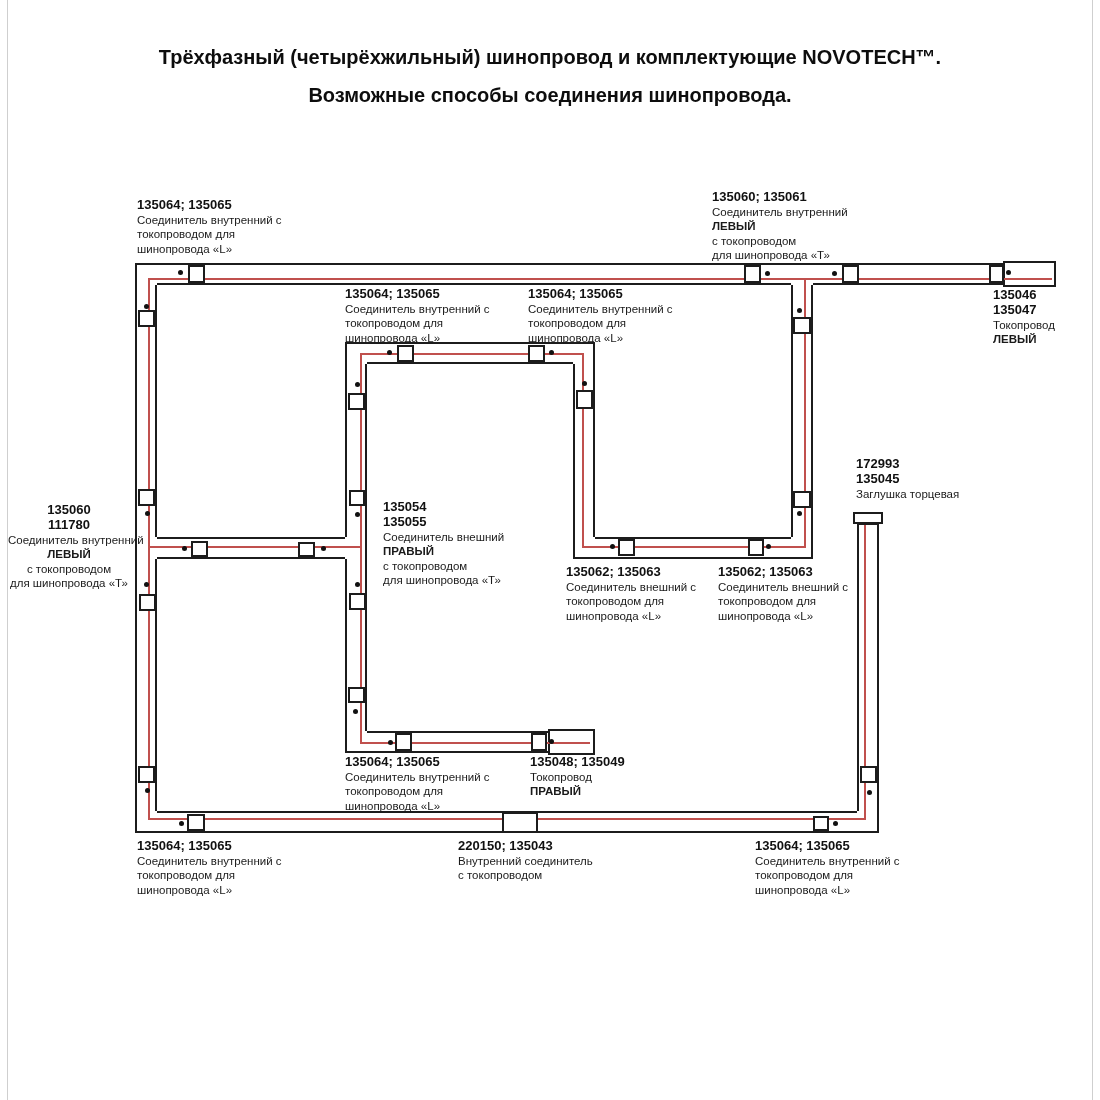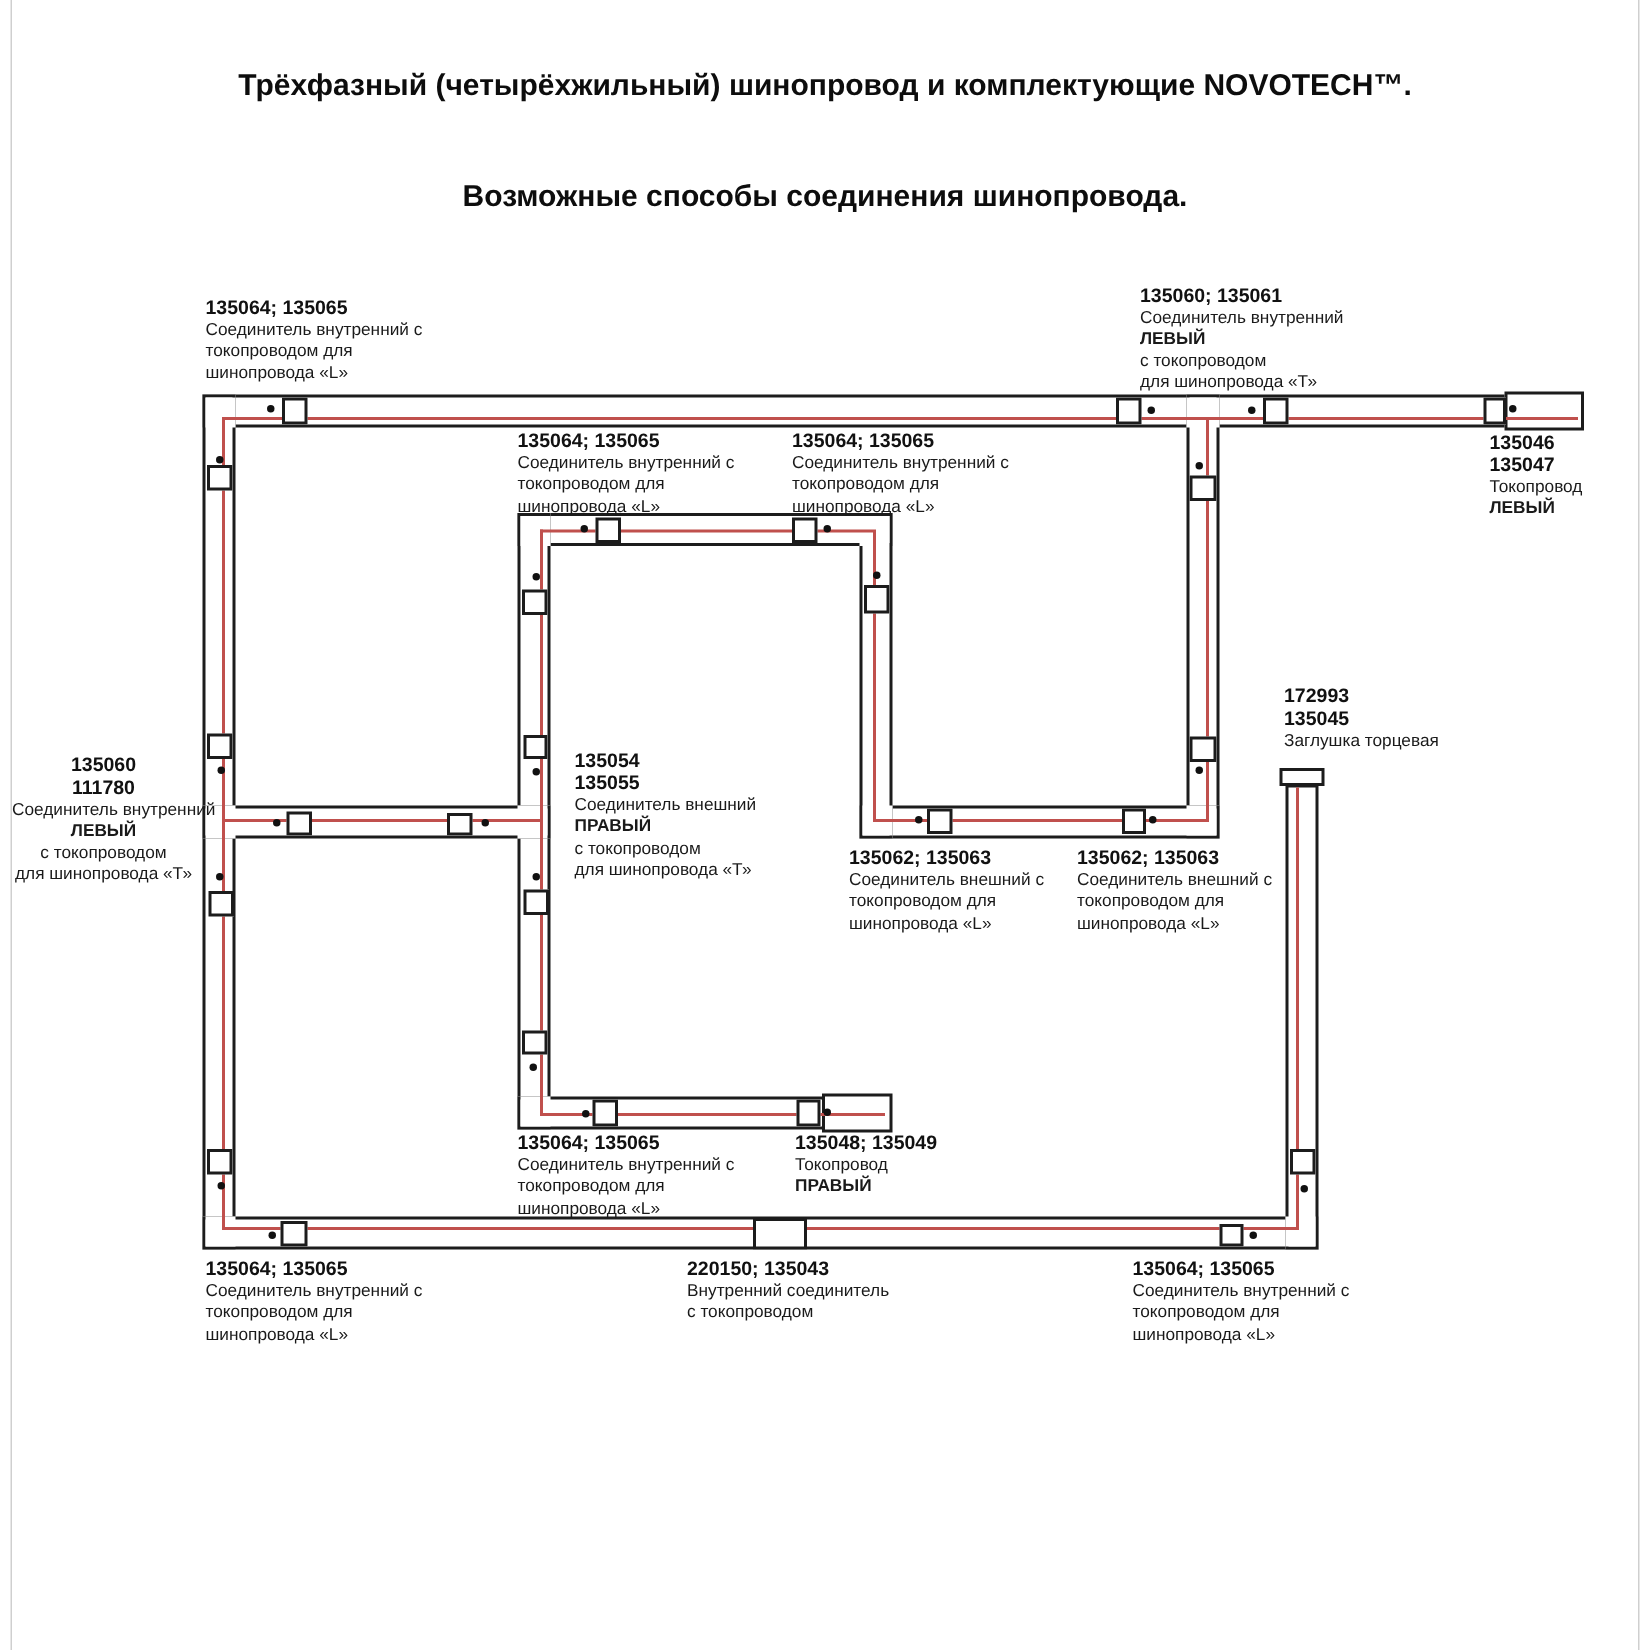--- a/index.html
+++ b/index.html
@@ -21,21 +21,21 @@
 </style>
 </head>
 <body>
 
 <div id="canvas">
 
   <div class="edge" style="left:7px;"></div>
   <div class="edge" style="left:1092px;"></div>
 
   <div class="title" style="top:46px;">Трёхфазный (четырёхжильный) шинопровод и комплектующие NOVOTECH™.</div>
-  <div class="title" style="top:84px;margin-top:36px;">Возможные способы соединения шинопровода.</div>
+  <div class="title" style="top:84px;">Возможные способы соединения шинопровода.</div>
 
   <div class="track" style="left:135px;top:263px;width:870px;height:22px;"></div>
   <div class="track" style="left:1003px;top:261px;width:53px;height:26px;"></div>
   <div class="track" style="left:135px;top:263px;width:22px;height:570px;"></div>
   <div class="track" style="left:135px;top:811px;width:744px;height:22px;"></div>
   <div class="track" style="left:857px;top:523px;width:22px;height:310px;"></div>
   <div class="track" style="left:791px;top:263px;width:22px;height:296px;"></div>
   <div class="track" style="left:573px;top:537px;width:240px;height:22px;"></div>
   <div class="track" style="left:573px;top:342px;width:22px;height:217px;"></div>
   <div class="track" style="left:345px;top:342px;width:250px;height:22px;"></div>
@@ -138,21 +138,21 @@
     <div class="d">шинопровода «L»</div>
   </div>
 
   <div class="lbl" style="left:528px;top:287px;">
     <div class="num">135064; 135065</div>
     <div class="d">Соединитель внутренний с</div>
     <div class="d">токопроводом для</div>
     <div class="d">шинопровода «L»</div>
   </div>
 
-  <div class="lbl" style="left:760px;top:190px;">
+  <div class="lbl" style="left:712px;top:190px;">
     <div class="num">135060; 135061</div>
     <div class="d">Соединитель внутренний</div>
     <div class="d b">ЛЕВЫЙ</div>
     <div class="d">с токопроводом</div>
     <div class="d">для шинопровода «Т»</div>
   </div>
 
   <div class="lbl" style="left:993px;top:288px;">
     <div class="num">135046</div>
     <div class="num">135047</div>

